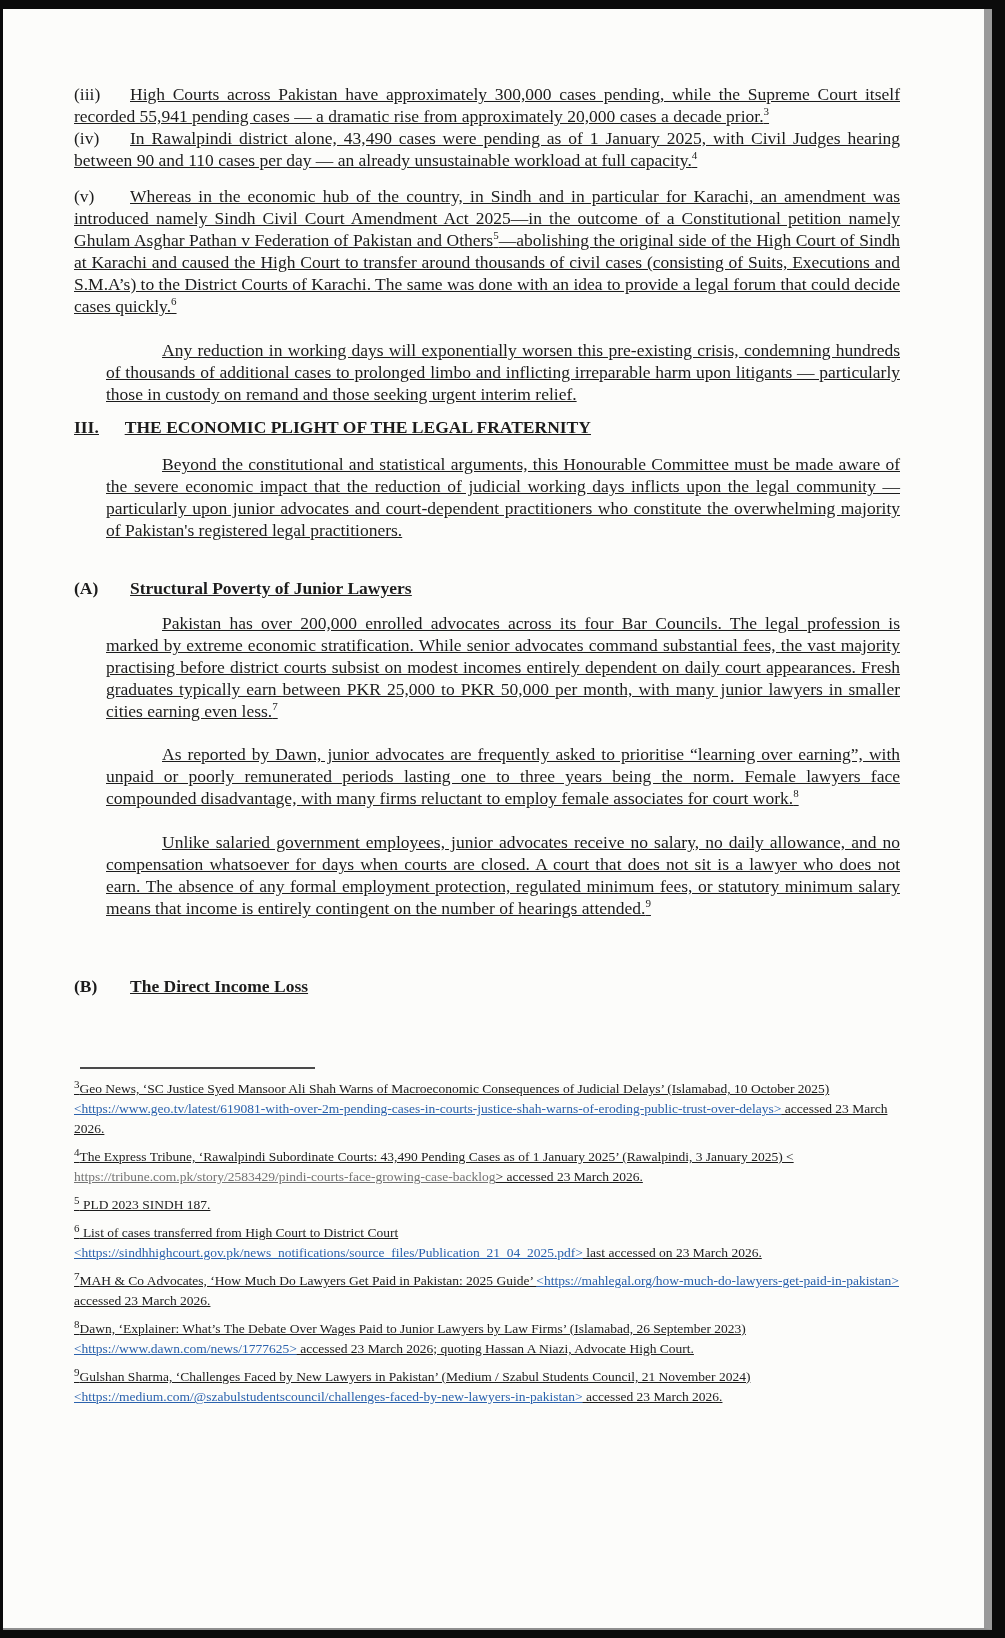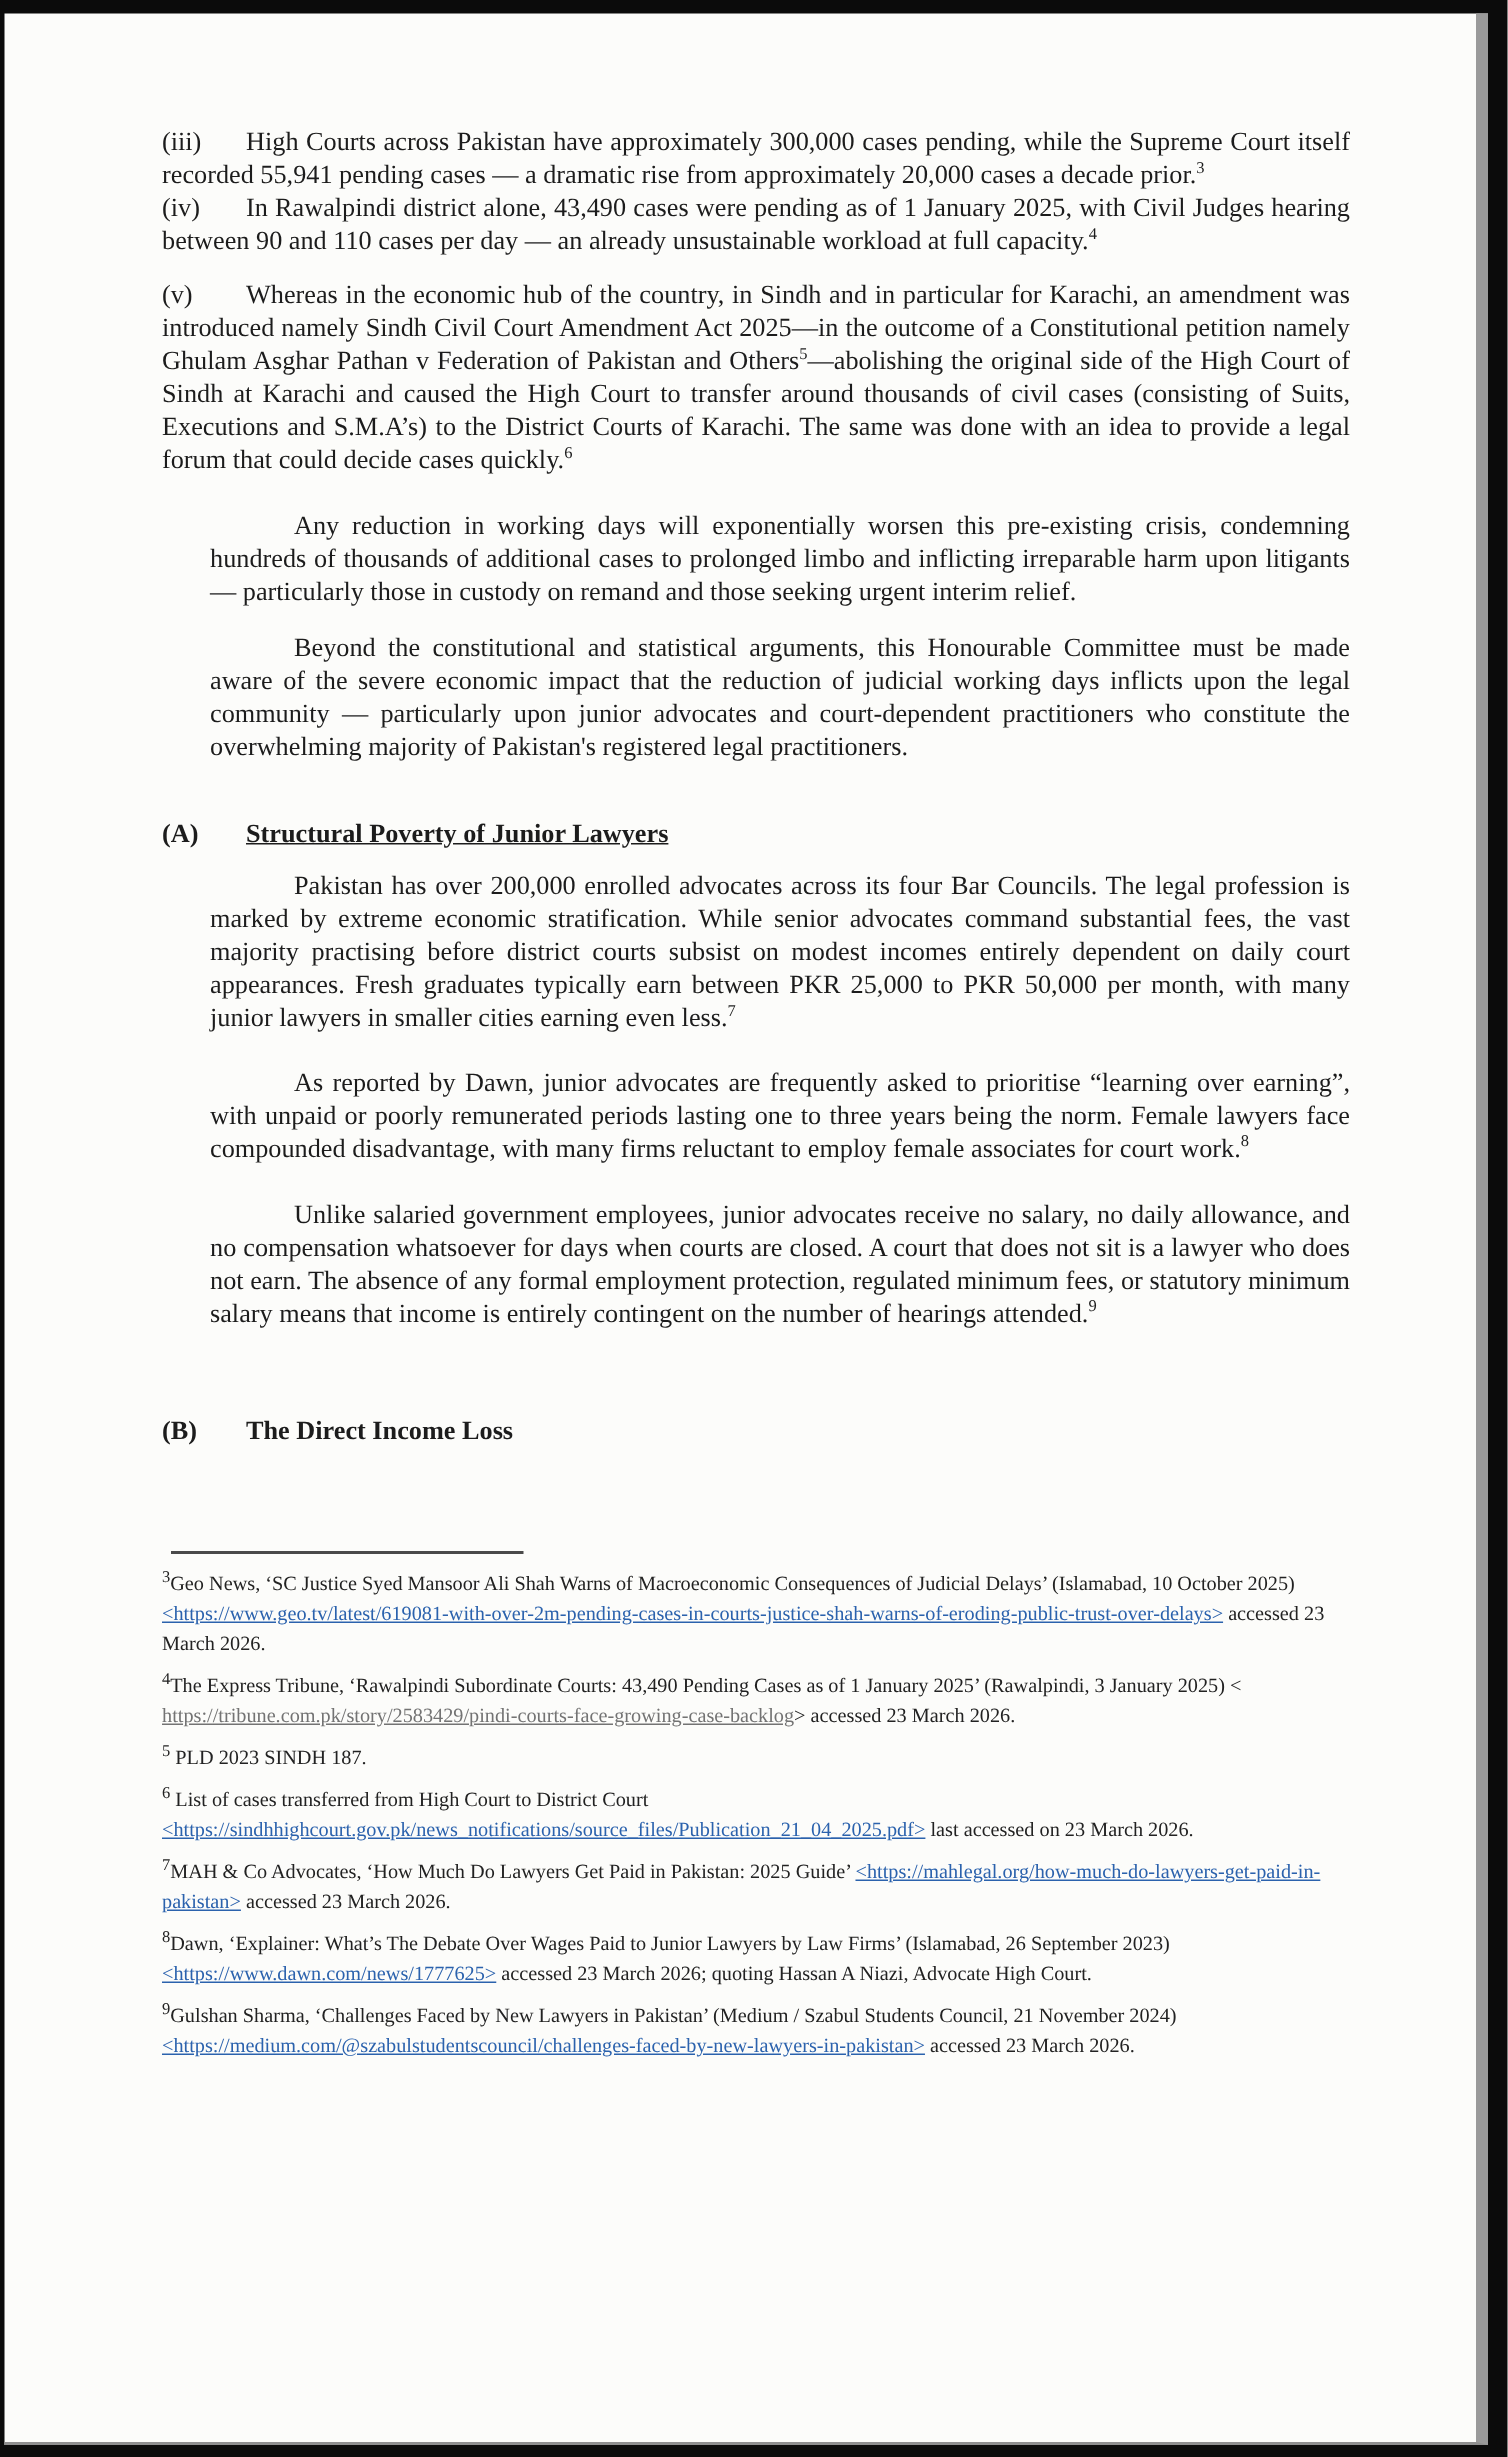--- a/index.html
+++ b/index.html
@@ -13,24 +13,25 @@
   .page {
     position:absolute;
     left:3px; top:9px;
     width:981px; height:1619px;
     background:#fcfcfa;
     border-right:8px solid #9a9a9a;
     border-bottom:2px solid #8f8f8f;
     box-sizing:content-box;
   }
   .content {
-    padding:74px 84px 0 105px;
+    padding:74px 84px 0 71px;
     color:#1c1c1c;
     font-size:17.5px;
     line-height:22px;
+    text-decoration:underline;
   }
   .para { text-align:justify; margin:0; }
   .para.indent { text-indent:56px;margin-left:32px; }
   .plabel { display:inline-block; width:56px; }
   .bold { font-weight:bold; }
   .u { text-decoration:underline; }
   .hnum { padding-right:26px; }
   sup { font-size:11px; line-height:0; vertical-align:super; }
   .footnotes {
     margin-top:70px;
@@ -50,20 +51,21 @@
 </head>
 <body>
 
 <div class="page">
   <div class="content">
     <div id="flow">
         <div class="para"><span class="plabel">(iii)</span>High Courts across Pakistan have approximately 300,000 cases pending, while the Supreme Court itself recorded 55,941 pending cases — a dramatic rise from approximately 20,000 cases a decade prior.<sup>3</sup></div>
         <div class="para" style="margin-top: 0;"><span class="plabel">(iv)</span>In Rawalpindi district alone, 43,490 cases were pending as of 1 January 2025, with Civil Judges hearing between 90 and 110 cases per day — an already unsustainable workload at full capacity.<sup>4</sup></div>
         <div class="para" style="margin-top: 14px;"><span class="plabel">(v)</span>Whereas in the economic hub of the country, in Sindh and in particular for Karachi, an amendment was introduced namely Sindh Civil Court Amendment Act 2025—in the outcome of a Constitutional petition namely Ghulam Asghar Pathan v Federation of Pakistan and Others<sup>5</sup>—abolishing the original side of the High Court of Sindh at Karachi and caused the High Court to transfer around thousands of civil cases (consisting of Suits, Executions and S.M.A’s) to the District Courts of Karachi. The same was done with an idea to provide a legal forum that could decide cases quickly.<sup>6</sup></div>
         <div class="para indent" style="margin-top: 22px;">Any reduction in working days will exponentially worsen this pre-existing crisis, condemning hundreds of thousands of additional cases to prolonged limbo and inflicting irreparable harm upon litigants — particularly those in custody on remand and those seeking urgent interim relief.</div>
+        <div class="bold" style="margin-top: 11px;"><span class="u"><span class="hnum">III.</span>THE ECONOMIC PLIGHT OF THE LEGAL FRATERNITY</span></div>
         <div class="para indent" style="margin-top: 15px;">Beyond the constitutional and statistical arguments, this Honourable Committee must be made aware of the severe economic impact that the reduction of judicial working days inflicts upon the legal community — particularly upon junior advocates and court-dependent practitioners who constitute the overwhelming majority of Pakistan's registered legal practitioners.</div>
         <div class="bold" style="margin-top: 36px;"><span class="plabel">(A)</span><span class="u">Structural Poverty of Junior Lawyers</span></div>
         <div class="para indent" style="margin-top: 13px;">Pakistan has over 200,000 enrolled advocates across its four Bar Councils. The legal profession is marked by extreme economic stratification. While senior advocates command substantial fees, the vast majority practising before district courts subsist on modest incomes entirely dependent on daily court appearances. Fresh graduates typically earn between PKR 25,000 to PKR 50,000 per month, with many junior lawyers in smaller cities earning even less.<sup>7</sup></div>
         <div class="para indent" style="margin-top: 21px;">As reported by Dawn, junior advocates are frequently asked to prioritise “learning over earning”, with unpaid or poorly remunerated periods lasting one to three years being the norm. Female lawyers face compounded disadvantage, with many firms reluctant to employ female associates for court work.<sup>8</sup></div>
         <div class="para indent" style="margin-top: 22px;">Unlike salaried government employees, junior advocates receive no salary, no daily allowance, and no compensation whatsoever for days when courts are closed. A court that does not sit is a lawyer who does not earn. The absence of any formal employment protection, regulated minimum fees, or statutory minimum salary means that income is entirely contingent on the number of hearings attended.<sup>9</sup></div>
         <div class="bold" style="margin-top: 56px;"><span class="plabel">(B)</span><span>The Direct Income Loss</span></div>
       </div>
     <div class="footnotes">
       <div class="fn-sep"></div>
       <div id="fnlist">

